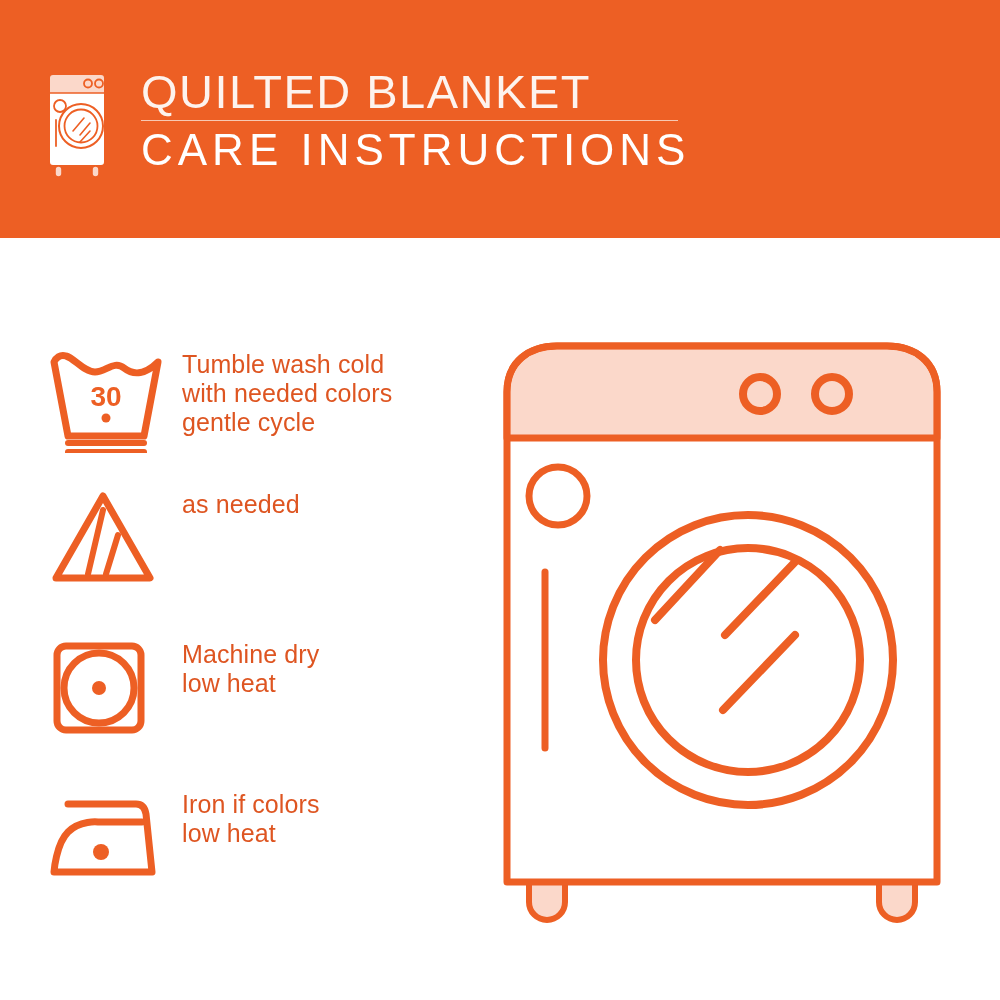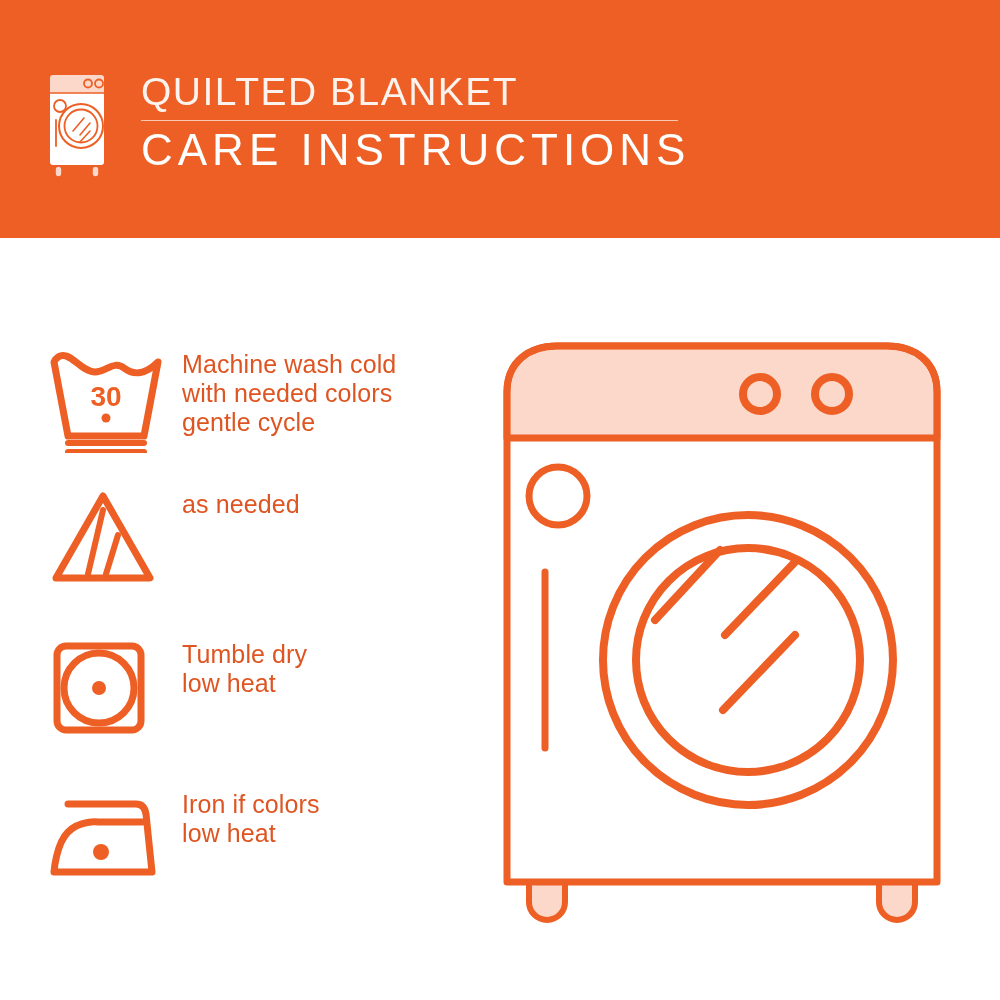--- a/index.html
+++ b/index.html
@@ -37,21 +37,21 @@
     height: 110px;
   }
   #header-titles {
     position: absolute;
     left: 141px;
     top: 70px;
     width: 560px;
   }
   #title-primary {
     color: #FDF3EE;
-    font-size: 39px;
+    font-size: 47px;
     line-height: 44px;
     letter-spacing: 1.5px;
     font-weight: 400;
     white-space: nowrap;
   }
   #title-divider {
     height: 1px;
     background: #F7C9B3;
     margin: 6px 0 6px 0;
     width: 537px;
@@ -166,21 +166,21 @@
           <path d="M8 14 L22 88 L98 88 L112 14 C100 26 88 28 78 20 C68 12 60 24 49 24 C38 24 28 10 20 8 C14 6 10 10 8 14 Z" fill="none" stroke="#ED5F24" stroke-width="7" stroke-linejoin="round" stroke-linecap="round"></path>
 
           <line x1="22" y1="95" x2="98" y2="95" stroke="#ED5F24" stroke-width="6" stroke-linecap="round"></line>
           <line x1="22" y1="104" x2="98" y2="104" stroke="#ED5F24" stroke-width="6" stroke-linecap="round"></line>
 
           <text x="60" y="58" font-family="'Liberation Sans', sans-serif" font-size="28" font-weight="700" fill="#ED5F24" text-anchor="middle">30</text>
           <circle cx="60" cy="70" r="4.5" fill="#ED5F24"></circle>
         </svg>
       </div>
       <div class="row-text">
-        <span class="line">Machine wash cold</span>
+        <span class="line">Tumble wash cold</span>
         <span class="line">with needed colors</span>
         <span class="line">gentle cycle</span>
       </div>
     </div>
 
     <div class="instruction-row" id="row-bleach">
       <div class="row-icon">
         <svg viewBox="0 0 120 100" width="120" height="100" aria-hidden="true">
           <path d="M57 8 L104 90 L10 90 Z" fill="none" stroke="#ED5F24" stroke-width="7" stroke-linejoin="round"></path>
           <line x1="57" y1="22" x2="42" y2="86" stroke="#ED5F24" stroke-width="6" stroke-linecap="round"></line>
@@ -194,21 +194,21 @@
 
     <div class="instruction-row" id="row-dry">
       <div class="row-icon">
         <svg viewBox="0 0 120 100" width="120" height="100" aria-hidden="true">
           <rect x="11" y="8" width="84" height="84" rx="9" fill="none" stroke="#ED5F24" stroke-width="7"></rect>
           <circle cx="53" cy="50" r="35" fill="none" stroke="#ED5F24" stroke-width="7"></circle>
           <circle cx="53" cy="50" r="7" fill="#ED5F24"></circle>
         </svg>
       </div>
       <div class="row-text">
-        <span class="line">Tumble dry</span>
+        <span class="line">Machine dry</span>
         <span class="line">low heat</span>
       </div>
     </div>
 
     <div class="instruction-row" id="row-iron">
       <div class="row-icon">
         <svg viewBox="0 0 120 100" width="120" height="100" aria-hidden="true">
           <path d="M22 16 L90 16 C96 16 99 20 100 26 L106 84 L8 84 C8 84 10 56 22 44 C34 32 52 34 52 34 L96 34" fill="none" stroke="#ED5F24" stroke-width="7" stroke-linejoin="round" stroke-linecap="round"></path>
           <circle cx="55" cy="64" r="8" fill="#ED5F24"></circle>
         </svg>

